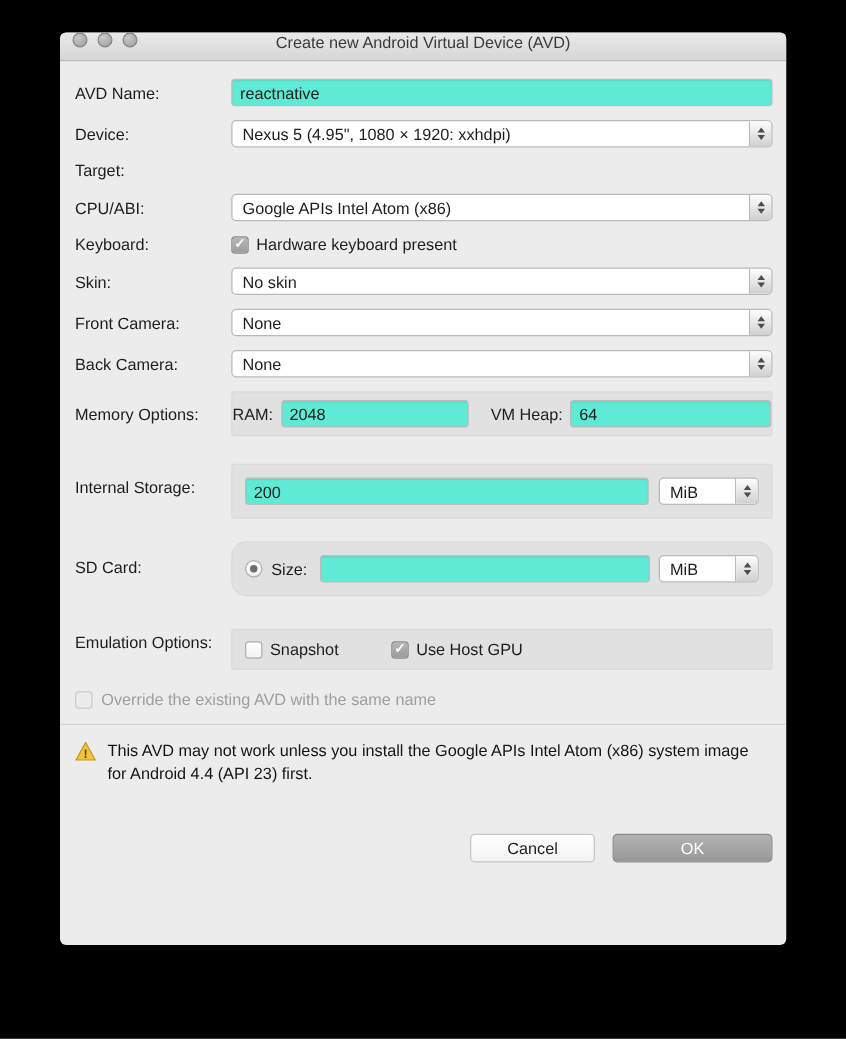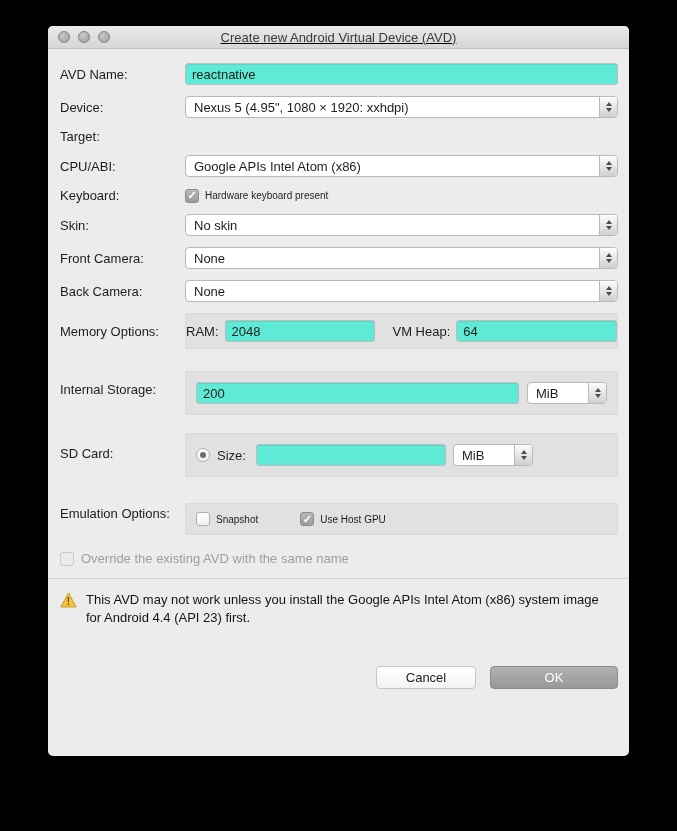--- a/index.html
+++ b/index.html
@@ -7,21 +7,21 @@
     width:677px;height:831px;background:#000;position:relative;overflow:hidden;
     font-family:"Liberation Sans", sans-serif;
   }
   .window{
     position:absolute;left:48px;top:26px;width:581px;height:730px;
     background:#ececec;border-radius:5px;overflow:hidden;
     box-shadow:0 12px 35px rgba(0,0,0,.65);
   }
   .titlebar{
     height:22px;background:linear-gradient(#e9e9e9,#d6d6d6);
-    border-bottom:1px solid #bcbcbc;display:flex;align-items:center;position:relative;text-decoration:underline;
+    border-bottom:1px solid #bcbcbc;display:flex;position:relative;
   }
   .traffic{position:absolute;left:10px;display:flex;gap:8px;}
   .light{
     width:12px;height:12px;border-radius:50%;box-sizing:border-box;
     background:radial-gradient(circle at 35% 30%, #c9c9c9, #9d9d9d);
     border:1px solid #838383;
   }
   .title{flex:1;text-align:center;font-size:13px;color:#3a3a3a;}
 
   .content{padding:14px 11px 0 12px;}
@@ -43,21 +43,21 @@
   .select-text{white-space:nowrap;overflow:hidden;}
   .stepper{
     position:absolute;right:0;top:0;bottom:0;width:17px;
     background:linear-gradient(#fdfdfd,#d0d0d0);border-left:1px solid #b9b9b9;
     border-radius:0 3px 3px 0;display:flex;flex-direction:column;
     align-items:center;justify-content:center;gap:2px;
   }
   .tri-up{width:0;height:0;border-left:3.5px solid transparent;border-right:3.5px solid transparent;border-bottom:4px solid #4c4c4c;}
   .tri-down{width:0;height:0;border-left:3.5px solid transparent;border-right:3.5px solid transparent;border-top:4px solid #4c4c4c;}
 
-  .check-wrap{display:flex;align-items:center;gap:6px;font-size:10px;color:#1d1d1d;}
+  .check-wrap{display:flex;align-items:center;gap:6px;font-size:13px;color:#1d1d1d;}
   .checkbox{
     width:14px;height:14px;box-sizing:border-box;border-radius:3px;flex-shrink:0;
     border:1px solid #b0b0b0;background:linear-gradient(#fff,#f1f1f1);
     display:inline-flex;align-items:center;justify-content:center;
   }
   .checkbox.checked{background:linear-gradient(#b7b7b7,#9c9c9c);border-color:#8c8c8c;}
   .checkbox.checked::after{content:"✓";color:#fff;font-size:11px;font-weight:bold;line-height:1;}
   .checkbox.disabled{background:#ececec;border-color:#c9c9c9;}
   .radio{
     width:14px;height:14px;box-sizing:border-box;border-radius:50%;flex-shrink:0;
@@ -72,21 +72,21 @@
   }
   .group-row{margin-bottom:14px;}
   .memory{padding:6px 0;gap:6px;}
   .memory .ram{width:150px;}
   .memory .vmlbl{margin-left:12px;}
   .memory .vmheap{flex:1;min-width:0;}
   .inline-lbl{font-size:13px;color:#1d1d1d;white-space:nowrap;}
   .storage{padding:10px;gap:8px;margin-top:8px;}
   .storage .text-field{flex:1;min-width:0;}
   .unit-select{width:80px;flex-shrink:0;}
-  .sdcard{padding:10px;flex-direction:row;gap:10px;align-items:stretch;margin-top:4px;}
+  .sdcard{padding:10px;flex-direction:column;gap:10px;align-items:stretch;margin-top:4px;border-radius:12px;}
   .sd-row{display:flex;align-items:center;gap:7px;}
   .sd-lbl{font-size:13px;color:#1d1d1d;width:32px;flex-shrink:0;}
   .sd-row .text-field{flex:1;min-width:0;}
   .browse-btn{
     width:76px;height:20px;flex-shrink:0;border-radius:4px;
     border:1px solid #cdcdcd;background:linear-gradient(#eaeaea,#dcdcdc);
     color:#9b9b9b;font-size:12px;font-family:inherit;
   }
   .emu{padding:8px 10px;gap:6px;margin-top:12px;}
   .emu .second{margin-left:36px;}

